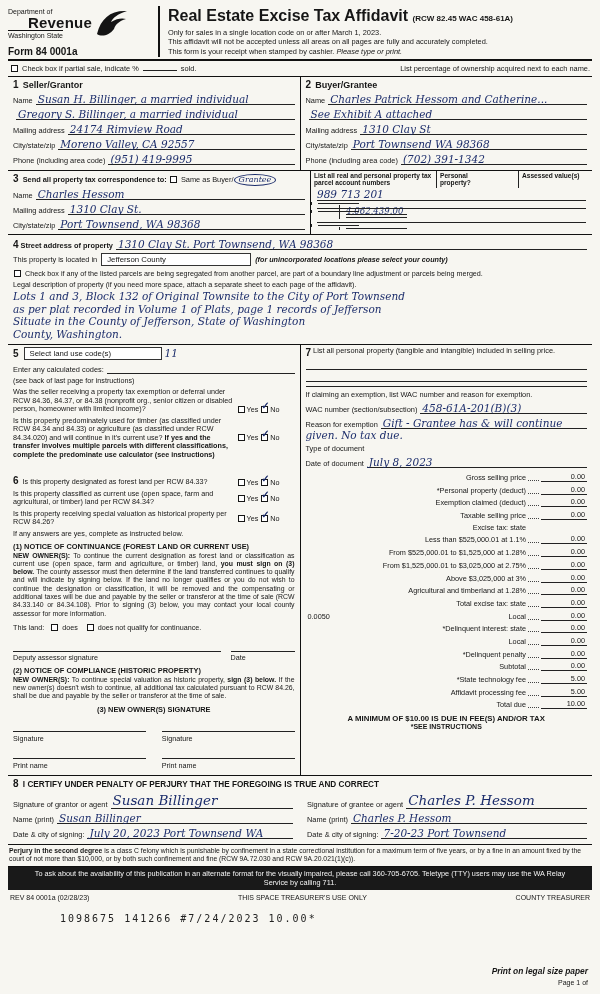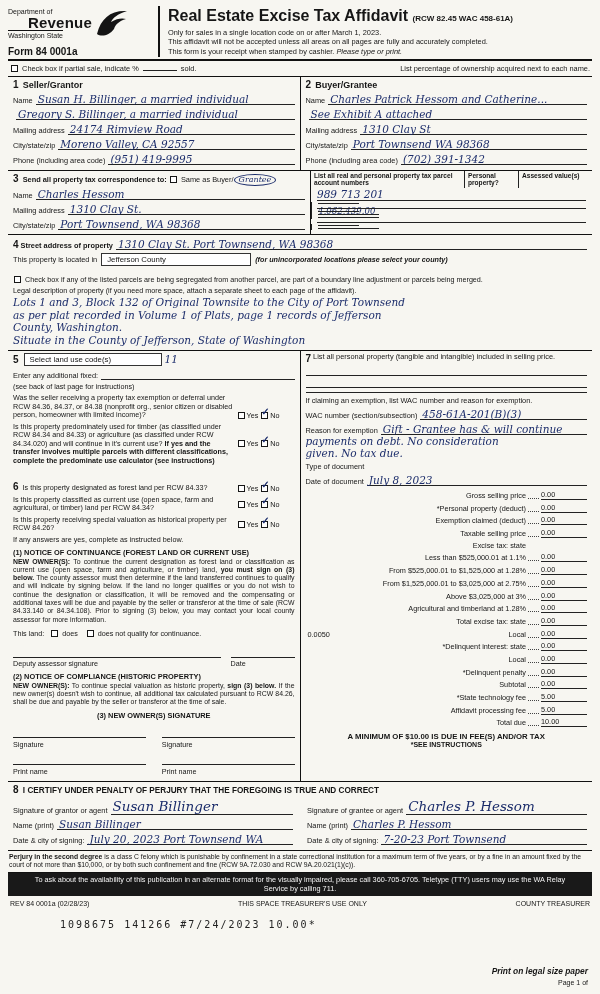--- a/index.html
+++ b/index.html
@@ -49,21 +49,21 @@
   .s12 .col { flex:1; padding:2px 5px 5px; }
   .s12 .col.first { border-right:1.4px solid #111; }
   .secnum { font-size:10px; font-weight:bold; margin-right:2px; }
   .sectitle { font-size:9px; font-weight:bold; }
   
   .s3 { display:flex; border-bottom:1.4px solid #111; }
   .s3-left { width:302px; padding:2px 5px 4px; }
   .s3-right { flex:1; border-left:1.4px solid #111; display:flex; flex-direction:column; }
   .ptable-head { display:flex; font-size:6.6px; font-weight:bold; line-height:7.4px; }
   .ptable-head > div, .ptable-row > div { padding:1px 3px; }
-  .pc1 { flex:1; } .pc2 { width:54px; border-left:0.9px solid #222; } .pc3 { width:74px; border-left:0.9px solid #222; }
+  .pc1 { flex:1; } .pc2 { width:54px; border-left:0.9px solid #222; } .pc3 { width:74px; border-left:0.9px solid #222;margin-left:28px; }
   .ptable-row { display:flex; height:14px;flex-direction:column; }
   .ptable-row .cell { border-bottom:0.9px solid #222; flex:1; margin:0 3px; position:relative; }
   .circled { border:1.3px solid var(--ink,#1c2d6b); border-radius:50%; padding:0 4px 1px; }
   
   .s4 { border-bottom:1.4px solid #111; padding:2px 5px 4px; }
   .combo { display:inline-block; border:1px solid #333; background:#fff; padding:1px 5px;
            font-size:7.8px; min-height:11px; }
   .legal-hw { margin-top:1px; }
   .legal-hw .hw { display:block; line-height:12.5px; white-space:normal; }
   
@@ -88,21 +88,21 @@
   .sig2 .c { flex:1; }
   
   .blankline { border-bottom:0.9px solid #222; height:12px; }
   .divline { border-top:1px solid #222; margin:4px 0 3px; }
   .hw-block { display:block; line-height:12px; }
   
   .trow { display:flex; align-items:flex-end; margin-top:2.7px; font-size:7.3px; position:relative; }
   .tpre { position:absolute; left:2px; bottom:0; }
   .tlab { flex:1; text-align:right; white-space:nowrap; }
   .tdots { width:11px; border-bottom:1px dotted #444; margin:0 2px 1px; align-self:flex-end; }
-  .tval { width:46px; border-bottom:0.9px solid #222; padding-right:2px; min-height:8px; }
+  .tval { width:46px; border-bottom:0.9px solid #222; text-align:right; padding-right:2px; min-height:8px; }
   .tval:empty { border-bottom:none; }
   .trow:has(.tval:empty) .tdots { visibility:hidden; }
   .minnote { font-size:7.8px; font-weight:bold; text-align:center; margin-top:5px; }
   .seeinstr { font-size:7px; font-weight:bold; text-align:center; }
   
   .s8 { border-bottom:1.4px solid #111; padding:2px 5px 5px; }
   .s8-head { font-size:8.2px; font-weight:bold; }
   .s8-cols { display:flex; gap:14px; }
   .s8-col { flex:1; }
   
@@ -277,43 +277,43 @@
     <div class="frow" style="margin-top:1px;">
       <span class="secnum">4</span>
       <span class="flabel b">Street address of property</span>
       <span class="fline"><span class="hw">1310 Clay St.   Port Townsend, WA   98368</span></span>
     </div>
     <div style="margin-top:3px; display:flex; align-items:center; gap:4px;">
       <span class="flabel">This property is located in</span>
       <span class="combo" style="min-width:150px;"><span>Jefferson County</span></span>
       <span class="b it" style="font-size:7.2px;">(for unincorporated locations please select your county)</span>
     </div>
-    <div style="margin-top:9px; font-size:7.2px;">
+    <div style="margin-top:3px; font-size:7.2px;">
       <span class="cb"></span>
       <span>Check box if any of the listed parcels are being segregated from another parcel, are part of a boundary line adjustment or parcels being merged.</span>
     </div>
     <div style="margin-top:2px; font-size:7.2px;">Legal description of property (if you need more space, attach a separate sheet to each page of the affidavit).</div>
     <div class="legal-hw">
       <span class="hw">Lots 1 and 3, Block 132 of Original Townsite to the City of Port Townsend</span>
       <span class="hw">as per plat recorded in Volume 1 of Plats, page 1 records of Jefferson</span>
+      <span class="hw">Situate in the County of Jefferson, State of Washington</span>
       <span class="hw">County, Washington.</span>
-      <span class="hw">Situate in the County of Jefferson, State of Washington</span>
     </div>
   </div>
 
   <div class="main">
 
     <div class="mcol left">
       <div style="display:flex; align-items:center; gap:3px;">
         <span class="secnum">5</span>
         <span class="combo" style="min-width:138px;"><span>Select land use code(s)</span></span>
         <span class="hw">11</span>
       </div>
       <div class="frow">
-          <span class="flabel">Enter any additional fixed:</span>
+          <span class="flabel">Enter any calculated codes:</span>
         <span class="fline"></span>
         </div>
       <div class="smallnote">(see back of last page for instructions)</div>
 
       <div class="qrow">
         <div class="qtext">Was the seller receiving a property tax exemption or deferral under RCW 84.36, 84.37, or 84.38 (nonprofit org., senior citizen or disabled person, homeowner with limited income)?</div>
         <div class="yn">
           <span class="cb"></span><span>Yes</span>
           <span class="cb"><span class="mk">✓</span></span><span>No</span>
         </div>
@@ -414,21 +414,20 @@
       <div style="font-size:7.4px;">If claiming an exemption, list WAC number and reason for exemption.</div>
       <div class="frow">
           <span class="flabel">WAC number (section/subsection)</span>
         <span class="fline"><span class="hw">458-61A-201(B)(3)</span></span>
         </div>
       <div class="frow">
           <span class="flabel">Reason for exemption</span>
         <span class="fline"><span class="hw">Gift - Grantee has &amp; will continue</span></span>
         </div>
       <div>
-        <span class="hw hw-block">payments on debt.  No consideration</span>
         <span class="hw hw-block">given.  No tax due.</span>
       </div>
       <div class="frow">
           <span class="flabel">Type of document</span>
         </div>
       <div class="frow">
           <span class="flabel">Date of document</span>
         <span class="fline"><span class="hw">July 8, 2023</span></span>
         </div>
 

